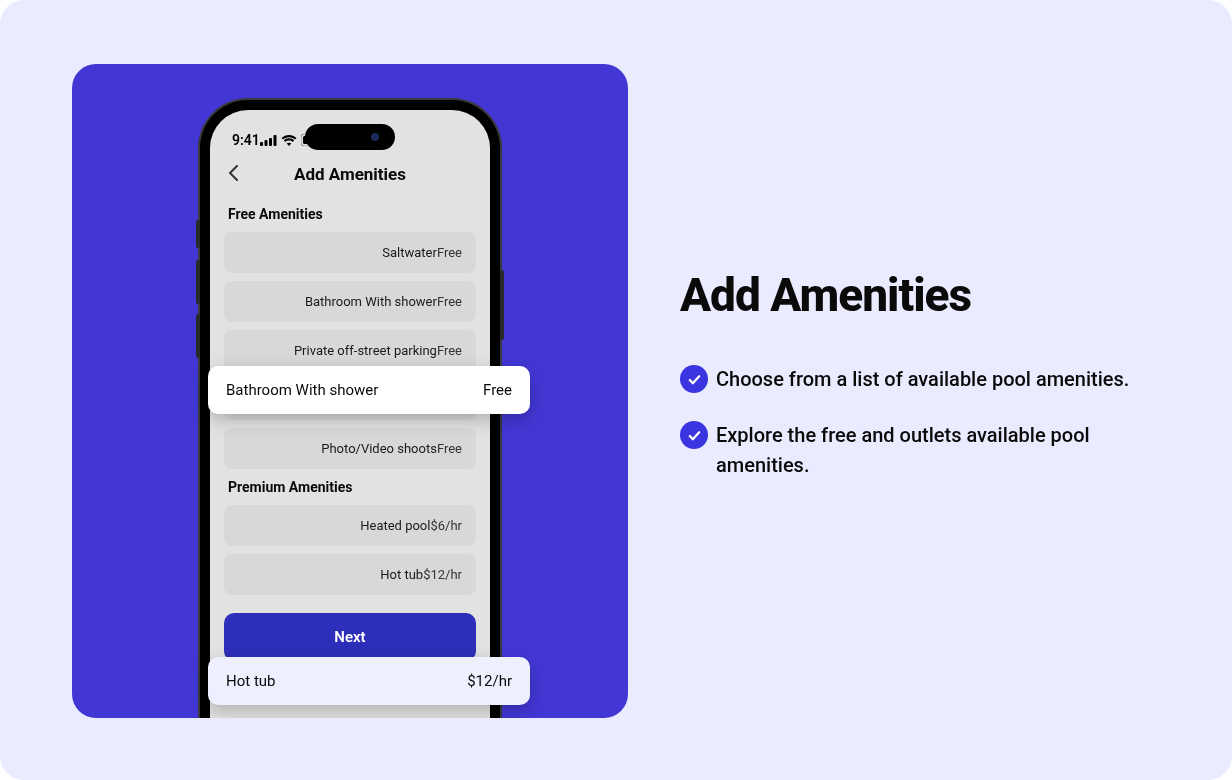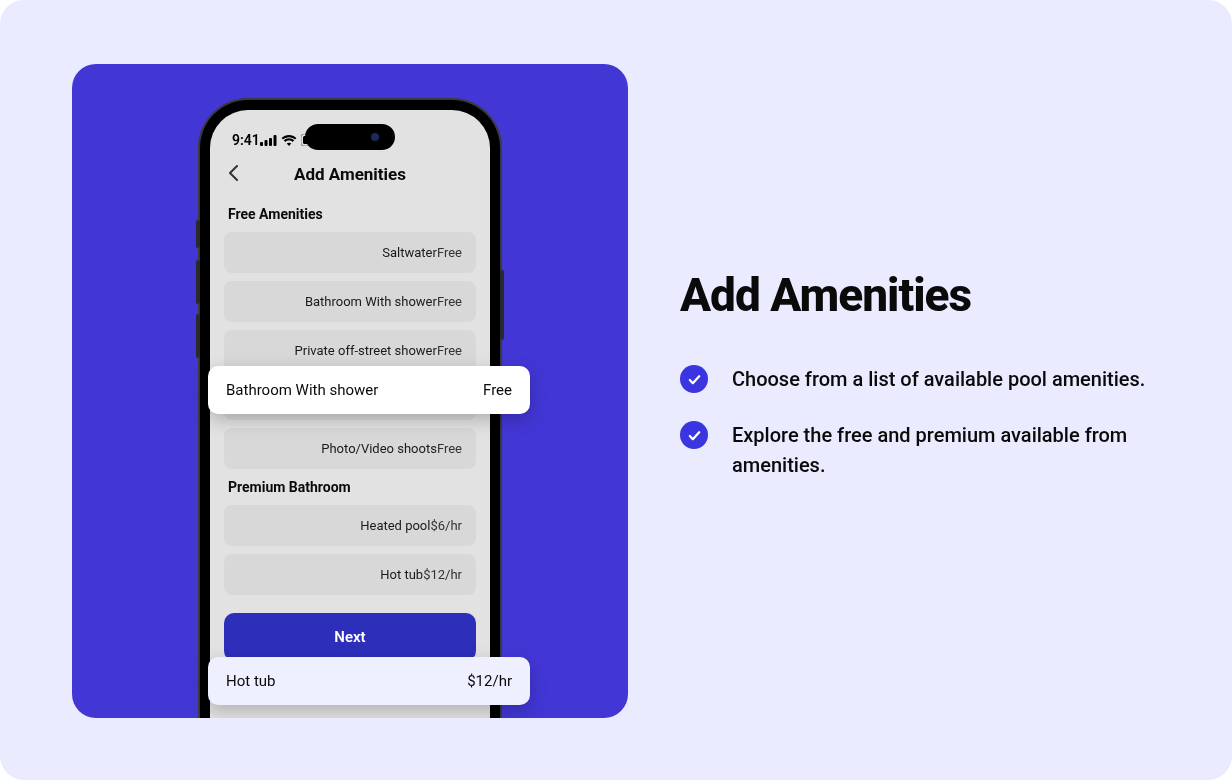--- a/index.html
+++ b/index.html
@@ -39,21 +39,21 @@
 .next-btn{margin:18px 14px 0;background:#2d2fbb;color:#fff;text-align:center;padding:15px;border-radius:10px;font-size:15px;font-weight:600}
 
 
 .popout{position:absolute;background:#fff;border-radius:10px;display:flex;justify-content:space-between;align-items:center;padding:15px 18px;font-size:15px;color:#0a0a0a;box-shadow:0 6px 18px rgba(0,0,0,.22)}
 .pop1{left:136px;top:302px;width:322px}
 .pop2{left:136px;top:593px;width:322px;background:#eef0ff}
 
 
 .right{position:absolute;left:680px;top:268px;width:480px}
 .headline{font-size:46px;font-weight:800;color:#0a0a0a;letter-spacing:-1px;margin-bottom:42px}
-.feature{display:flex;gap:24px;margin-bottom:26px}
+.feature{display:flex;gap:8px;margin-bottom:26px}
 .check{flex-shrink:0;width:28px;height:28px;border-radius:50%;background:#3a35e0;display:flex;align-items:center;justify-content:center;margin-top:1px}
 .check svg{width:15px;height:15px}
 .feature-text{font-size:20px;line-height:1.5;color:#0a0a0a;font-weight:500}
 </style>
 </head>
 <body>
 
 <div class="canvas">
 
   <div class="left-panel">
@@ -100,35 +100,35 @@
           <div class="section-title">Free Amenities</div>
           <div class="row">
               <span>Saltwater</span>
               <span class="price">Free</span>
             </div>
           <div class="row">
               <span>Bathroom With shower</span>
               <span class="price">Free</span>
             </div>
           <div class="row">
-              <span>Private off-street shower</span>
+              <span>Private off-street parking</span>
               <span class="price">Free</span>
             </div>
           <div class="row">
               <span>Elictrical outlets</span>
               <span class="price">Free</span>
             </div>
           <div class="row">
               <span>Photo/Video shoots</span>
               <span class="price">Free</span>
             </div>
         </div>
 
         <div class="section">
-          <div class="section-title">Premium Bathroom</div>
+          <div class="section-title">Premium Amenities</div>
           <div class="row">
               <span>Heated pool</span>
               <span class="price">$6/hr</span>
             </div>
           <div class="row">
               <span>Hot tub</span>
               <span class="price">$12/hr</span>
             </div>
         </div>
 
@@ -158,17 +158,17 @@
       </div>
       <div class="feature-text">Choose from a list of available pool amenities.</div>
     </div>
 
     <div class="feature">
       <div class="check">
         <svg viewBox="0 0 16 16">
             <path d="M3 8.5 6.2 12 13 4.5" stroke="#fff" stroke-width="2.4" fill="none" stroke-linecap="round" stroke-linejoin="round"></path>
           </svg>
       </div>
-      <div class="feature-text">Explore the free and premium available from amenities.</div>
+      <div class="feature-text">Explore the free and outlets available pool amenities.</div>
     </div>
   </div>
 
 </div>
 
 </body></html>

